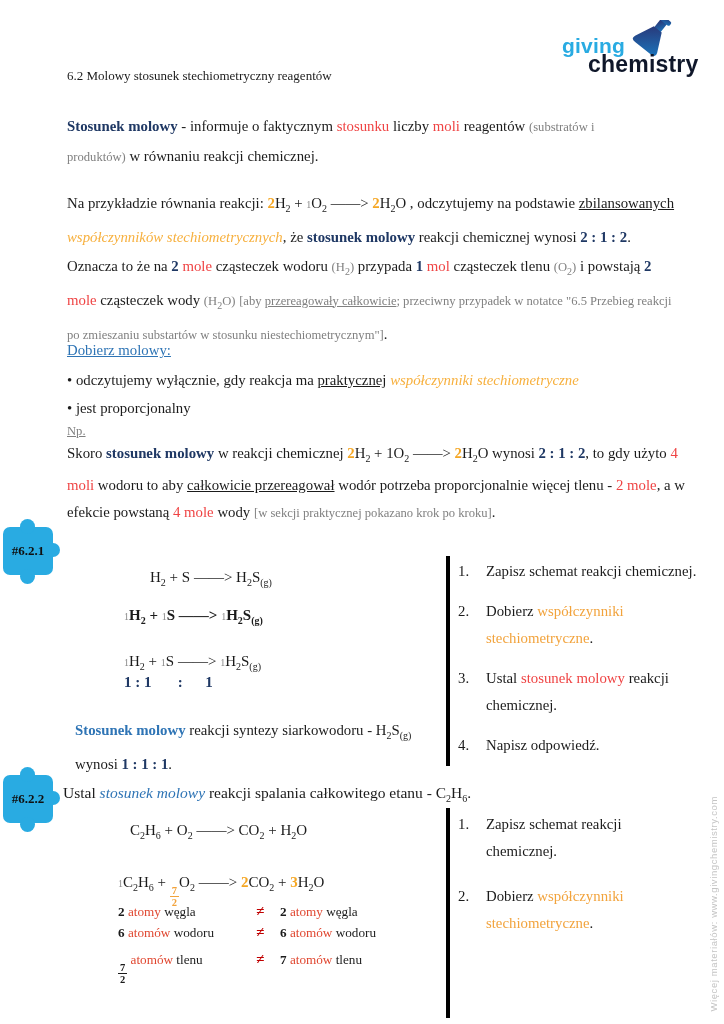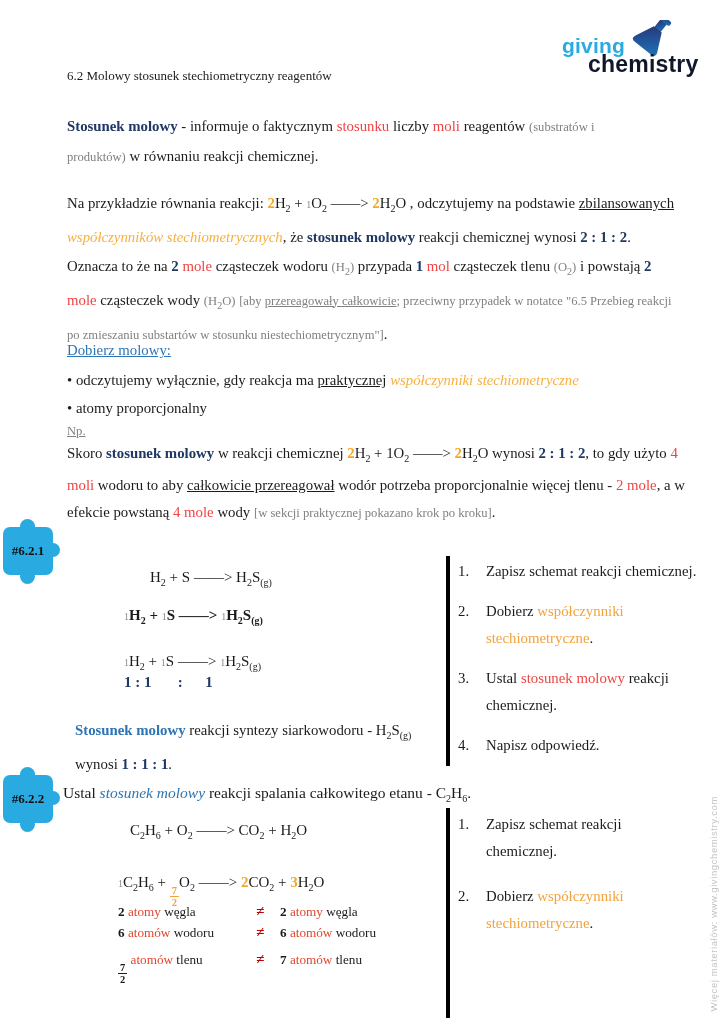--- a/index.html
+++ b/index.html
@@ -115,21 +115,21 @@
     <div class="lg-chem">chemistry</div>
   </div>
 
   <h1 class="abs heading">6.2 Molowy stosunek stechiometryczny reagentów</h1>
 
   <p class="abs para p-intro"><span class="navy">Stosunek molowy</span><span> -  informuje o faktycznym </span><span class="blue">stosunku</span><span> liczby </span><span class="blue">moli</span><span> reagentów </span><span class="gray">(substratów i produktów)</span><span> w równaniu reakcji chemicznej.</span></p>
   <p class="abs para p-example"><span>Na przykładzie równania reakcji: </span><span class="orb">2</span><span>H</span><span class="sub">2</span><span> + </span><span class="co">1</span><span>O</span><span class="sub">2</span><span> ——&gt; </span><span class="orb">2</span><span>H</span><span class="sub">2</span><span>O , odczytujemy na podstawie </span><span class="u">zbilansowanych</span><span> </span><span class="ori">współczynników stechiometrycznych</span><span>, że </span><span class="navy">stosunek molowy</span><span> reakcji chemicznej wynosi </span><span class="navy">2 : 1 : 2</span><span>. Oznacza to że na </span><span class="navy">2</span><span> </span><span class="blue">mole</span><span> cząsteczek wodoru </span><span class="gray">(H</span><span class="gray sub">2</span><span class="gray">)</span><span> przypada </span><span class="navy">1</span><span> </span><span class="blue">mol</span><span> cząsteczek tlenu </span><span class="gray">(O</span><span class="gray sub">2</span><span class="gray">)</span><span> i powstają </span><span class="navy">2</span><span> </span><span class="blue">mole</span><span> cząsteczek wody </span><span class="gray">(H</span><span class="gray sub">2</span><span class="gray">O)</span><span> </span><span class="gray">[aby </span><span class="gray u">przereagowały całkowicie</span><span class="gray">; przeciwny przypadek w notatce "6.5 Przebieg reakcji po zmieszaniu substartów w stosunku niestechiometrycznym"]</span><span>.</span></p>
 
   <p class="abs p-molar"><span class="blueu">Dobierz molowy:</span></p>
   <p class="abs p-b1"><span>•  </span><span>odczytujemy wyłącznie, gdy reakcja ma </span><span class="u">praktycznej</span><span> </span><span class="ori">współczynniki stechiometryczne</span></p>
-  <p class="abs p-b2"><span>•  </span><span>atomy proporcjonalny</span></p>
+  <p class="abs p-b2"><span>•  </span><span>jest proporcjonalny</span></p>
   <p class="abs p-np"><span class="gray u">Np.</span></p>
   <p class="abs para p-skoro"><span>Skoro </span><span class="navy">stosunek molowy</span><span> w reakcji chemicznej </span><span class="orb">2</span><span>H</span><span class="sub">2</span><span> + 1O</span><span class="sub">2</span><span> ——&gt; </span><span class="orb">2</span><span>H</span><span class="sub">2</span><span>O wynosi </span><span class="navy">2 : 1 : 2</span><span>, to gdy użyto </span><span class="blue">4 moli</span><span> wodoru to aby </span><span class="u">całkowicie przereagował</span><span> wodór potrzeba </span><span class="i">proporcjonalnie</span><span> więcej tlenu - </span><span class="blue">2 mole</span><span>, a w efekcie powstaną </span><span class="blue">4 mole</span><span> wody </span><span class="gray">[w sekcji praktycznej pokazano krok po kroku]</span><span>.</span></p>
 
   <div class="badge badge1">
     <span class="knob-r"></span>
     <span>#6.2.1</span>
   </div>
 
   <p class="abs eq eq1a"><span>H</span><span class="sub">2</span><span> + S  ——&gt; H</span><span class="sub">2</span><span>S</span><span class="sub">(g)</span></p>
   <p class="abs eq eq1b"><span class="co">1</span><span class="b">H</span><span class="b sub">2</span><span class="b"> + </span><span class="co">1</span><span class="b">S</span><span class="b">  ——&gt; </span><span class="co">1</span><span class="b">H</span><span class="b sub">2</span><span class="b">S</span><span class="b sub">(g)</span></p>

